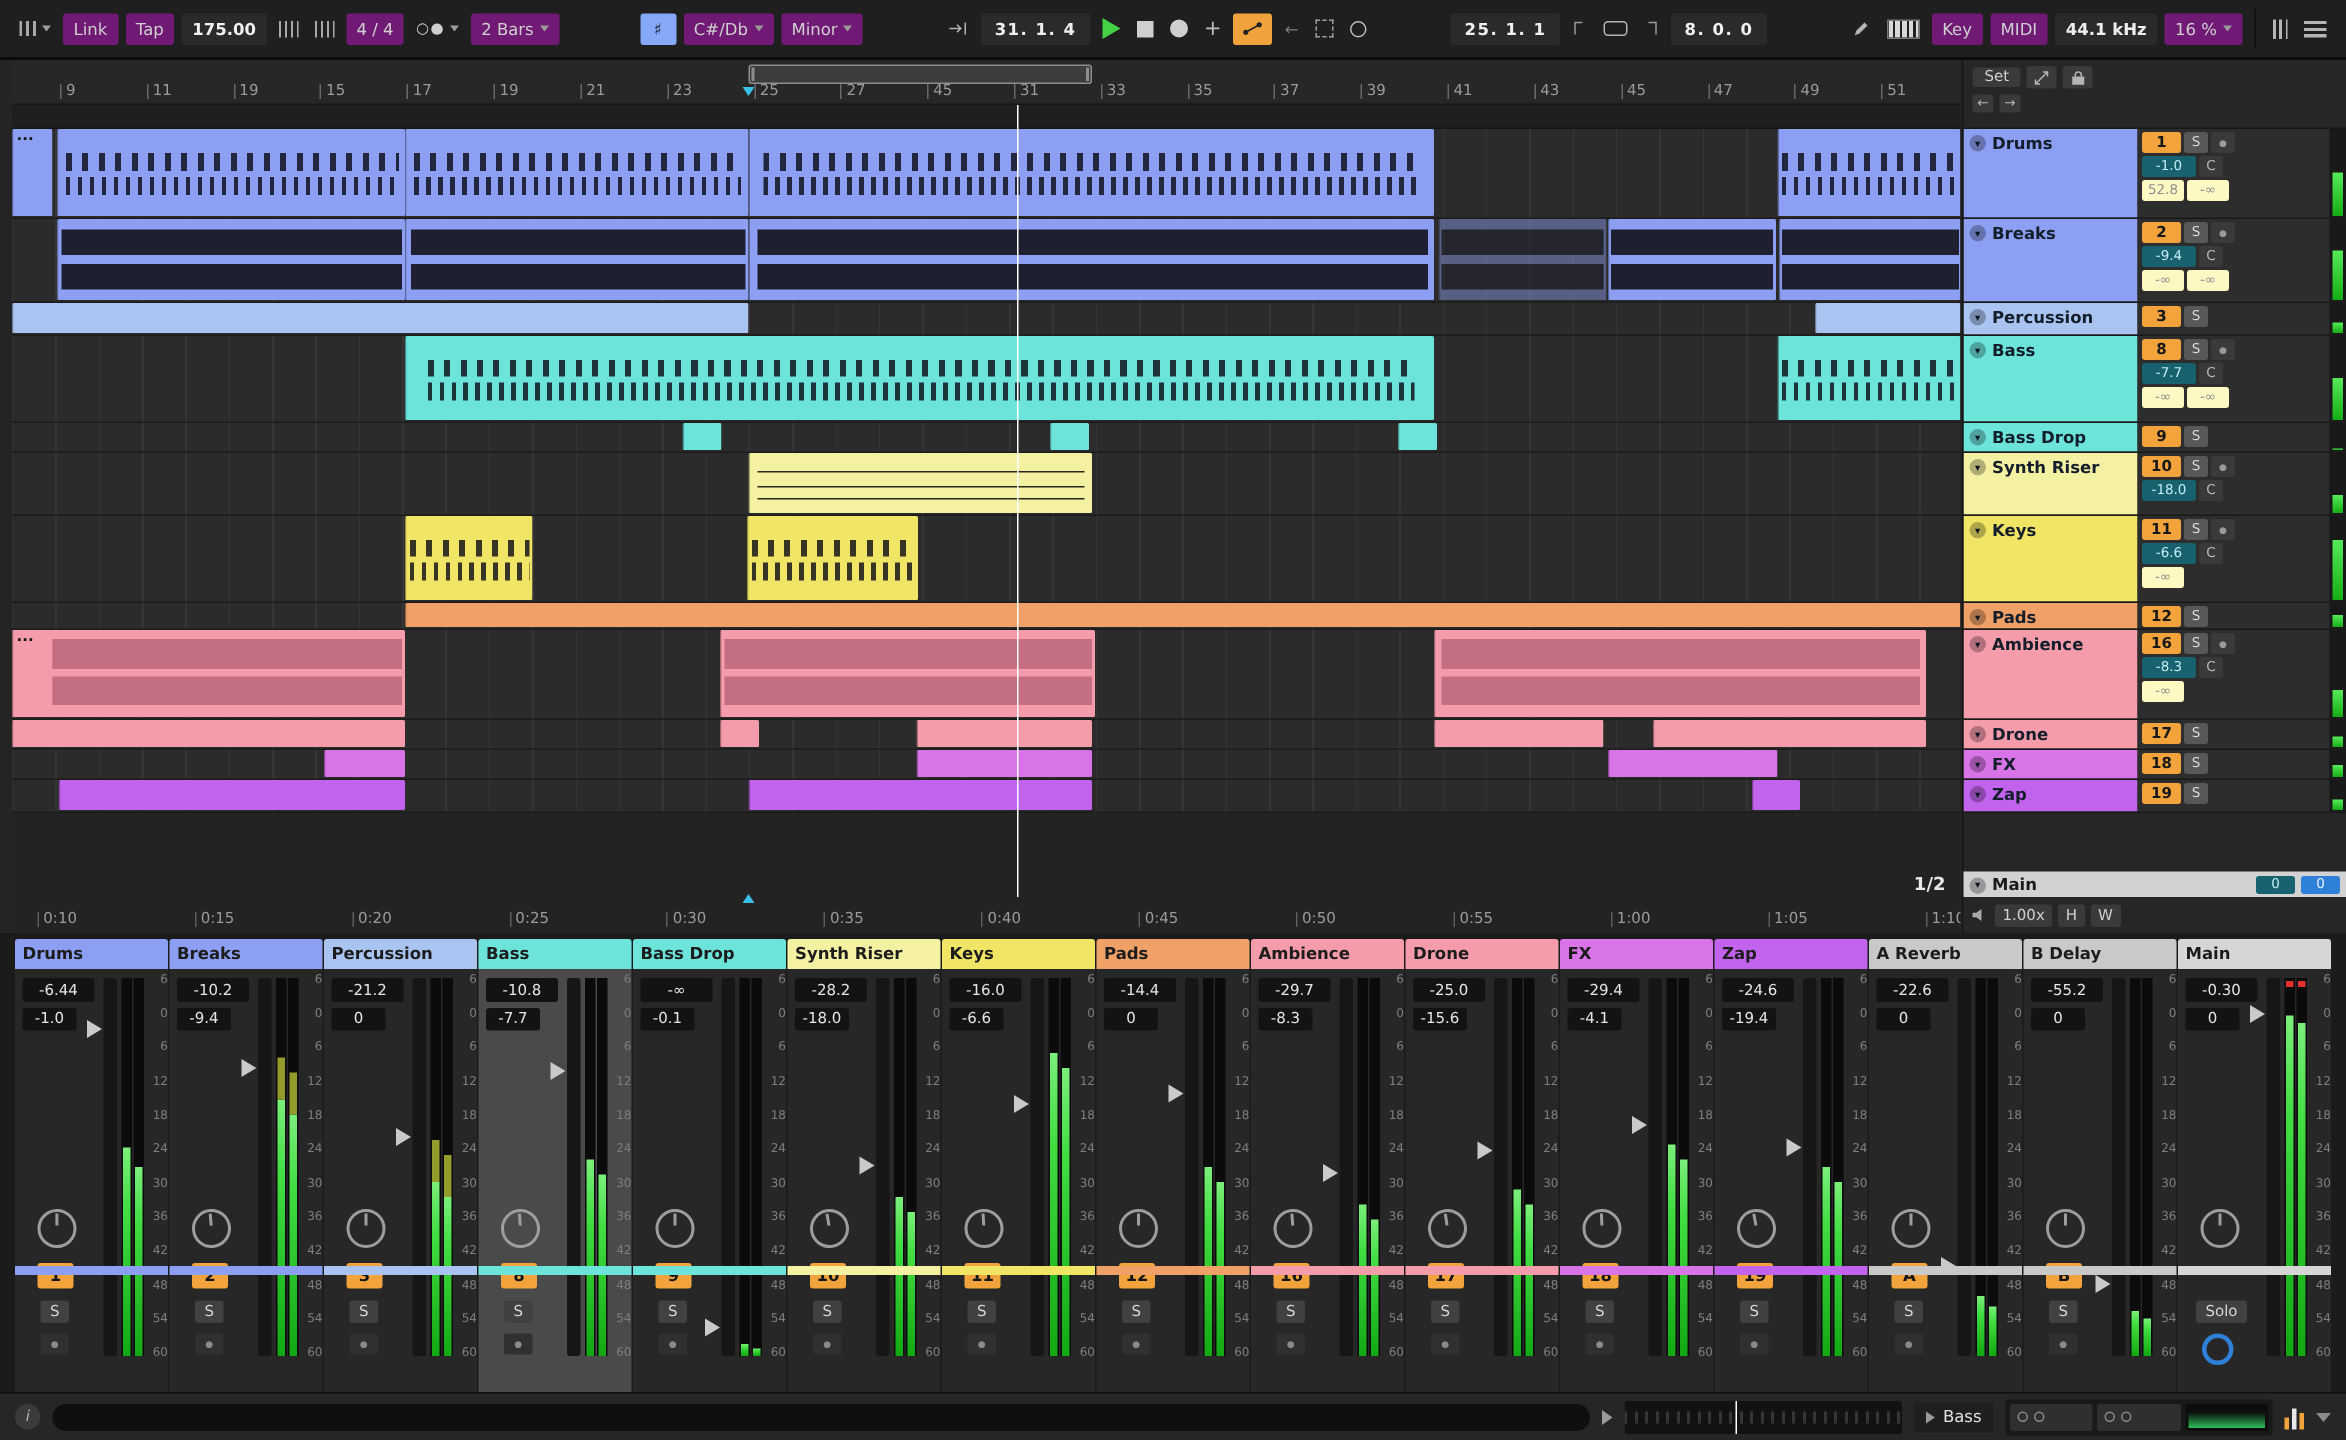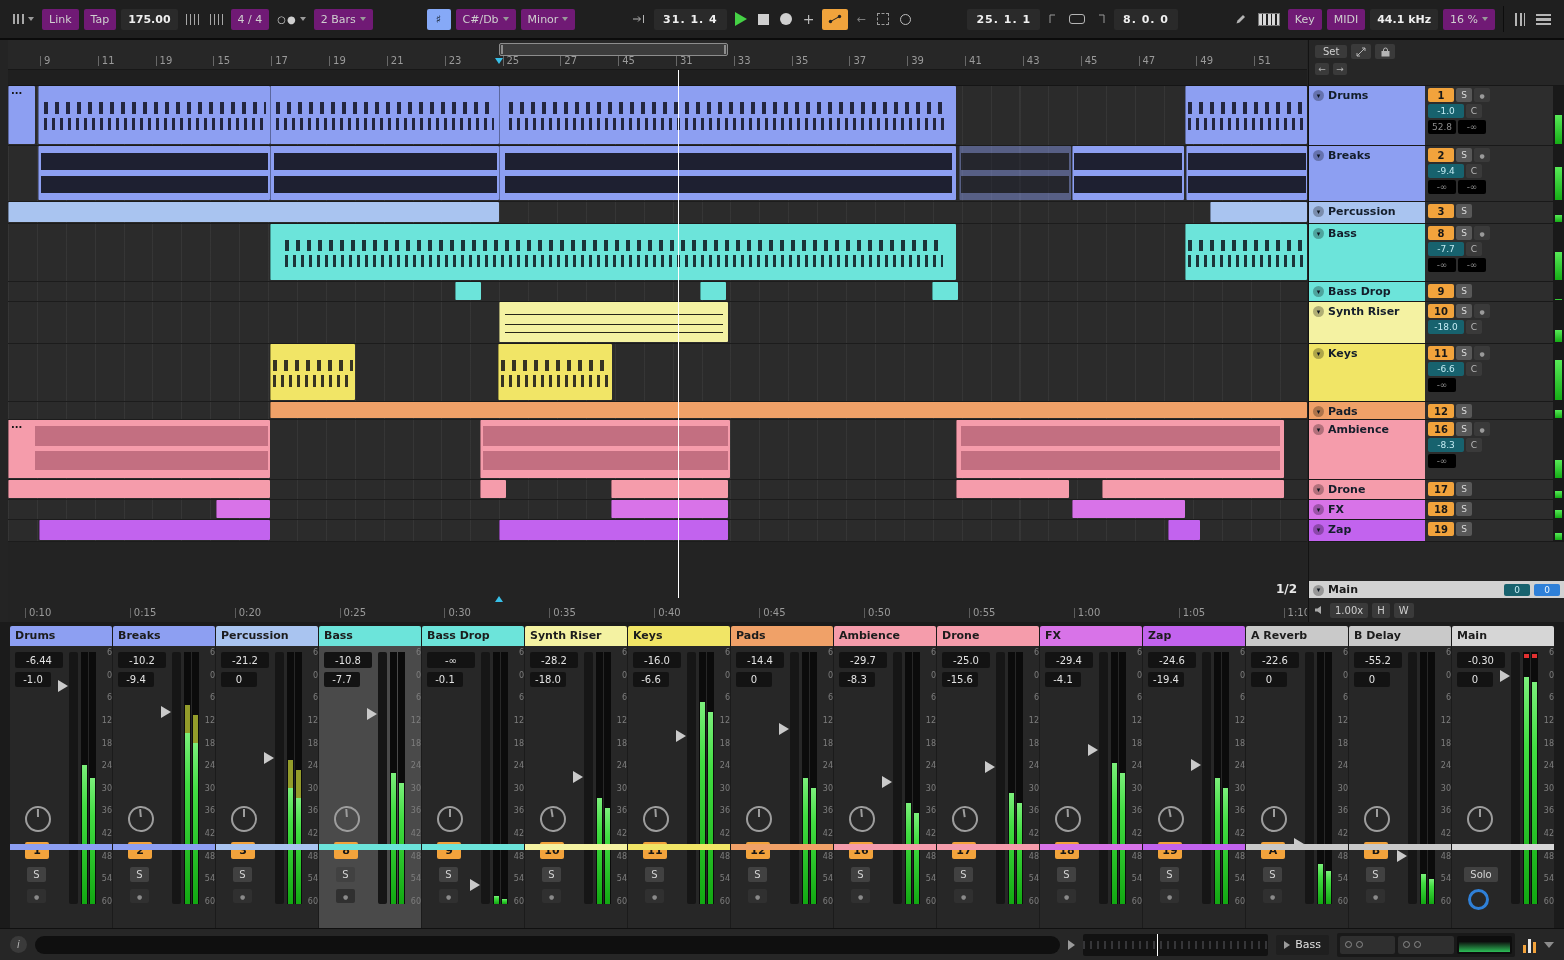--- a/index.html
+++ b/index.html
@@ -69,21 +69,21 @@
 .hname{flex:1;display:flex;align-items:flex-start;gap:4px;padding:3px 4px;color:#141e2b;font-weight:bold;font-size:11px;overflow:hidden;white-space:nowrap}
 .disc{width:11px;height:11px;min-width:11px;border-radius:50%;background:rgba(0,0,0,.28);color:#0d1520;font-size:7px;display:flex;align-items:center;justify-content:center;margin-top:1px}
 .hctrl{width:128px;min-width:128px;background:#2d2d2d;padding:2px 3px;display:flex;flex-direction:column;gap:2px;justify-content:flex-start}
 .hcr{display:flex;gap:2px}
 .hbox{height:14px;border-radius:2px;font-size:9px;display:flex;align-items:center;justify-content:center;color:#cfcfcf}
 .hbox.num{background:#f2a33c;color:#181818;width:26px;font-weight:bold;font-size:10px}
 .hbox.sbox{background:#585858;color:#dadada;width:16px}
 .hbox.arm{background:#3a3a3a;color:#9a9a9a;width:16px;font-size:6px}
 .hbox.panbox{background:#17626e;color:#c4ecf4;width:36px}
 .hbox.cbox{background:#3a3a3a;color:#b8b8b8;width:16px}
-.hbox.infbox{background:#000000;color:#8c8c8c;width:28px}
+.hbox.infbox{background:#fef9c3;color:#8c8c8c;width:28px}
 .hmeter{width:11px;min-width:11px;background:#191919;position:relative}
 .hmeter i{position:absolute;bottom:1px;left:2px;right:2px;background:linear-gradient(to top,#15ad15,#57ea57)}
 .mainrow{position:absolute;left:0;right:0;bottom:24px;height:17px;background:#d2d2d2;display:flex;align-items:center;gap:4px;padding:0 4px;color:#1a1a1a;font-weight:bold}
 .mainrow .mb{height:12px;width:26px;border-radius:2px;font-size:9px;font-weight:normal;display:flex;align-items:center;justify-content:center}
 .mb.mba{background:#17626e;color:#c4ecf4}
 .mb.mbb{background:#2f80d8;color:#eaf4ff}
 .zoomrow{position:absolute;left:0;right:0;bottom:2px;height:20px;background:#262626;display:flex;align-items:center;gap:4px;padding:0 5px}
 .zbox{background:#3a3a3a;border-radius:2px;height:15px;display:flex;align-items:center;justify-content:center;color:#cfcfcf;font-size:10px;padding:0 5px}
 
 .mixer{position:absolute;top:622px;left:0;right:0;height:306px;background:#1b1b1b;display:flex;gap:1px;padding:4px 0 0 10px}

